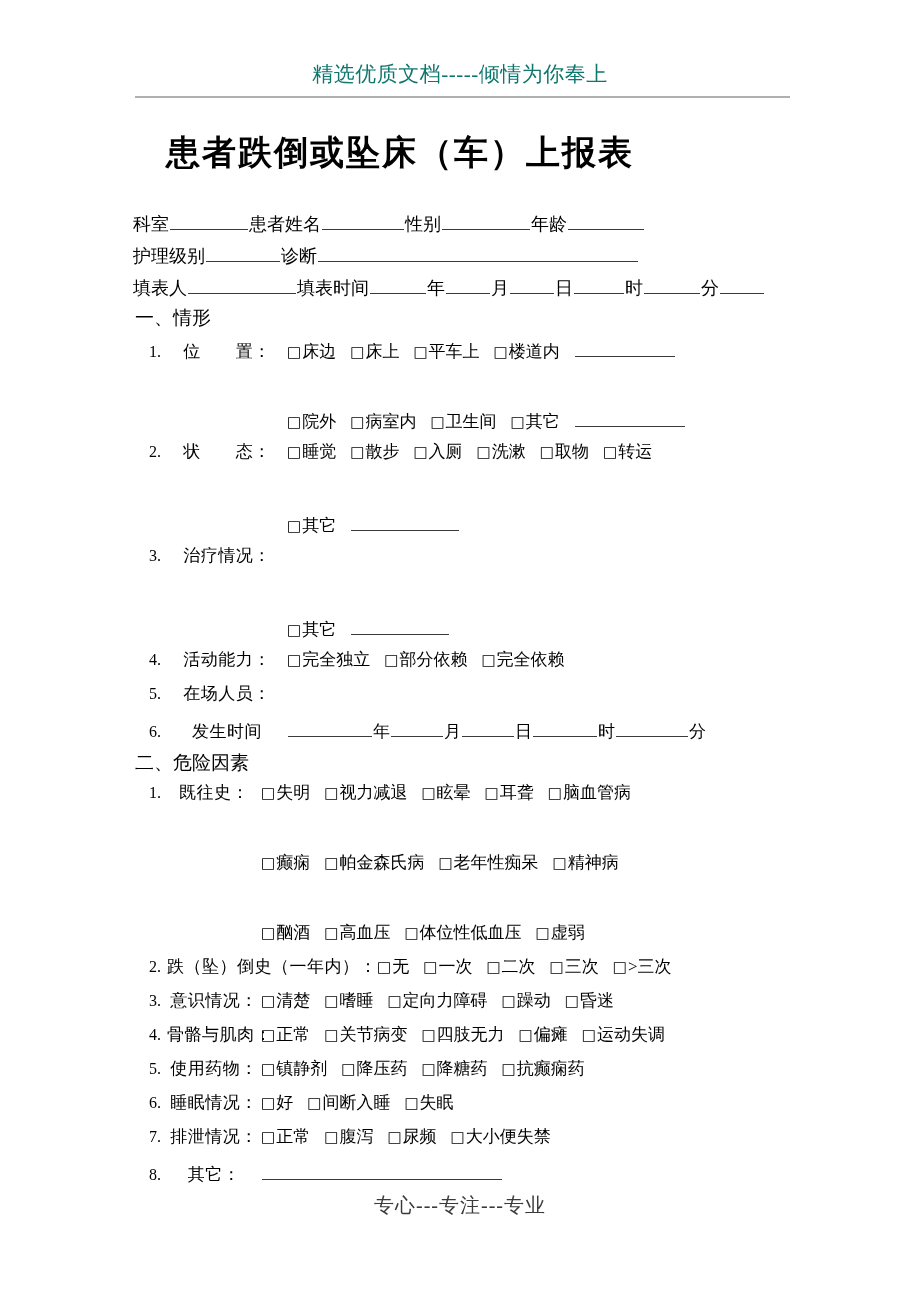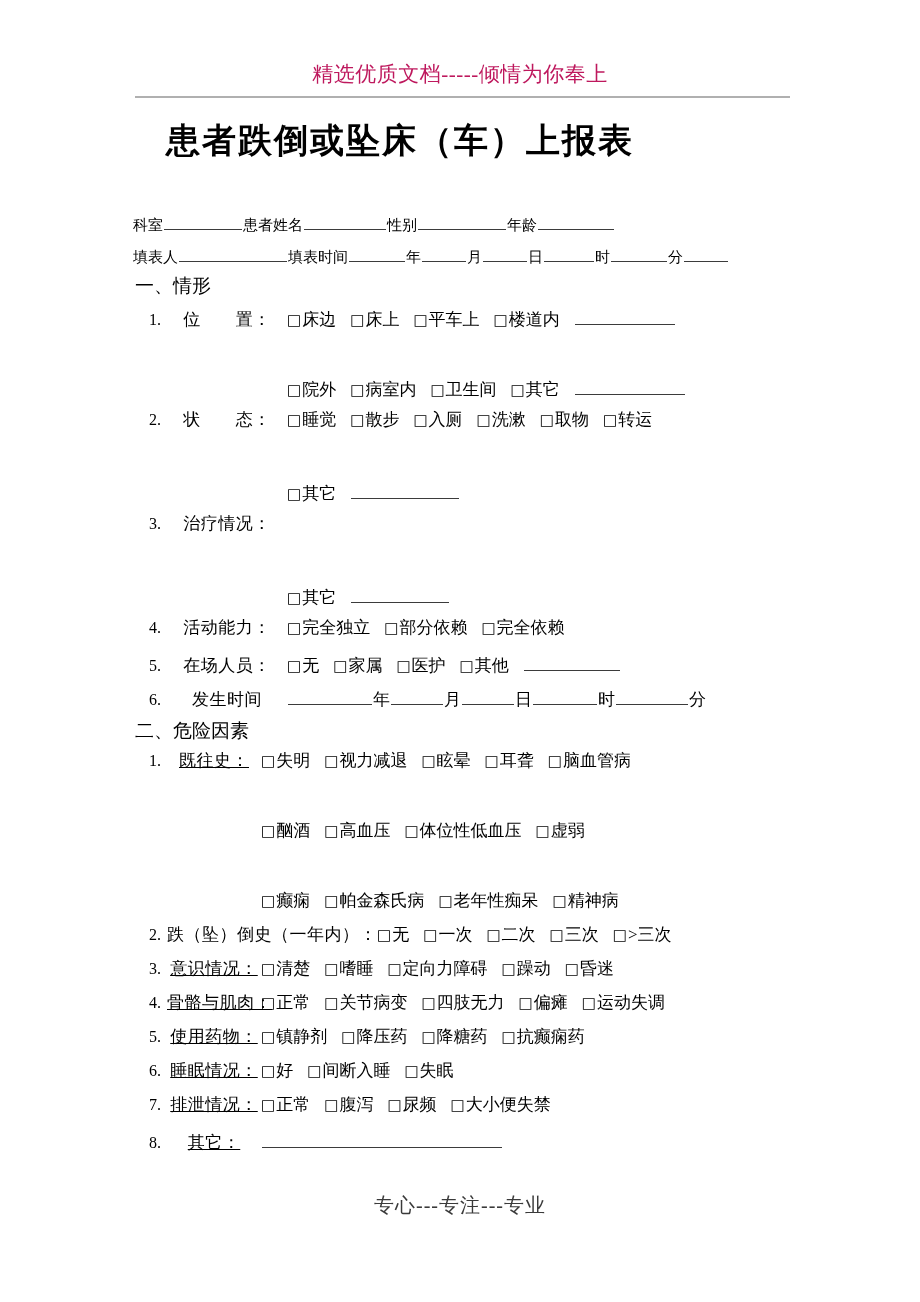--- a/index.html
+++ b/index.html
@@ -25,35 +25,35 @@
 
   
   .doc-header {
     position: absolute;
     top: 60px;
     left: 0;
     width: 920px;
     text-align: center;
     font-size: 21px;
     letter-spacing: 0.5px;
-    color: #be185d;
+    color: #0f766e;
   }
   .header-rule {
     position: absolute;
     top: 96px;
     left: 135px;
     width: 655px;
     height: 2px;
     background: #b0b0b0;
   }
 
   
   .doc-title {
     position: absolute;
-    top: 118px;
+    top: 130px;
     left: 0;
     width: 800px;
     text-align: center;
     font-size: 34px;
     font-weight: bold;
     letter-spacing: 2px;
     font-family: "DejaVu Serif", "Liberation Serif", serif;
   }
 
   
@@ -63,21 +63,21 @@
     left: 133px;
     width: 680px;
     font-size: 17.5px;
     line-height: 1.0;
   }
 
   
   .ident-line {
     height: 32px;
     white-space: nowrap;
-    font-size: 15px;
+    font-size: 18px;
   }
   .ul {
     display: inline-block;
     border-bottom: 1px solid #3b3b3b;
     height: 17px;
     vertical-align: baseline;
     margin: 0 1px;
   }
 
   
@@ -103,21 +103,21 @@
     font-size: 16px;
     font-family: "Liberation Serif", serif;
   }
   .q-label {
     flex: 0 0 auto;
     font-size: 17px;
     letter-spacing: 0.5px;
     text-align: center;
   }
   .q-label.w-wide { width: 120px; }
-  .q-label.w-narrow { width: 94px; text-decoration: underline; }
+  .q-label.w-narrow { width: 94px; }
   .q-label.w-auto { width: auto; }
   .q-opts {
     flex: 1 1 auto;
     font-size: 17px;
     white-space: nowrap;
   }
   .cont-row {
     display: flex;
     align-items: baseline;
     height: 34px;
@@ -154,20 +154,21 @@
 
 <div class="page">
 
   <div class="doc-header">精选优质文档-----倾情为你奉上</div>
   <div class="header-rule"></div>
 
   <div class="doc-title">患者跌倒或坠床（车）上报表</div>
 
   <div class="content" id="content-root">
       <div class="ident-line"><span>科室</span><span class="ul" style="width: 78px;"></span><span>患者姓名</span><span class="ul" style="width: 82px;"></span><span>性别</span><span class="ul" style="width: 88px;"></span><span>年龄</span><span class="ul" style="width: 76px;"></span></div>
+      <div class="ident-line"><span>护理级别</span><span class="ul" style="width: 74px;"></span><span>诊断</span><span class="ul" style="width: 320px;"></span></div>
       <div class="ident-line"><span>填表人</span><span class="ul" style="width: 108px;"></span><span>填表时间</span><span class="ul" style="width: 56px;"></span><span>年</span><span class="ul" style="width: 44px;"></span><span>月</span><span class="ul" style="width: 44px;"></span><span>日</span><span class="ul" style="width: 50px;"></span><span>时</span><span class="ul" style="width: 56px;"></span><span>分</span><span class="ul" style="width: 44px;"></span></div>
       <div class="section-head">一、情形</div>
       <div class="q-row">
         <span class="q-num">1.</span>
         <span class="q-label w-wide">位　　置：</span>
         <span class="q-opts"><span class="opt"><span class="box">□</span><span>床边</span></span><span class="opt"><span class="box">□</span><span>床上</span></span><span class="opt"><span class="box">□</span><span>平车上</span></span><span class="opt"><span class="box">□</span><span>楼道内</span></span><span class="ul" style="width: 100px;"></span></span>
       </div>
       <div class="cont-row">
         <span class="cont-pad-pos"></span>
         <span class="q-opts"><span class="opt"><span class="box">□</span><span>院外</span></span><span class="opt"><span class="box">□</span><span>病室内</span></span><span class="opt"><span class="box">□</span><span>卫生间</span></span><span class="opt"><span class="box">□</span><span>其它</span></span><span class="ul" style="width: 110px;"></span></span>
@@ -190,40 +191,39 @@
         <span class="q-opts"><span class="opt"><span class="box">□</span><span>其它</span></span><span class="ul" style="width: 98px;"></span></span>
       </div>
       <div class="q-row">
         <span class="q-num">4.</span>
         <span class="q-label w-wide">活动能力：</span>
         <span class="q-opts"><span class="opt"><span class="box">□</span><span>完全独立</span></span><span class="opt"><span class="box">□</span><span>部分依赖</span></span><span class="opt"><span class="box">□</span><span>完全依赖</span></span></span>
       </div>
       <div class="q-row">
         <span class="q-num">5.</span>
         <span class="q-label w-wide">在场人员：</span>
-        <span class="q-opts"><span class="opt"><span class="box">□</span><span>无</span></span><span class="opt"><span class="box">□</span><span>家属</span></span><span class="opt"><span class="box">□</span><span>医护</span></span><span class="opt"><span class="box">□</span><span>其他</span></span><span class="ul" style="width: 96px;"></span></span>
       </div>
       <div class="q-row">
         <span class="q-num">6.</span>
         <span class="q-label w-wide">发生时间</span>
         <span class="q-opts"><span class="ul" style="width: 84px;"></span><span>年</span><span class="ul" style="width: 52px;"></span><span>月</span><span class="ul" style="width: 52px;"></span><span>日</span><span class="ul" style="width: 64px;"></span><span>时</span><span class="ul" style="width: 72px;"></span><span>分</span></span>
       </div>
       <div class="section-head">二、危险因素</div>
       <div class="q-row">
         <span class="q-num">1.</span>
         <span class="q-label w-narrow">既往史：</span>
         <span class="q-opts"><span class="opt"><span class="box">□</span><span>失明</span></span><span class="opt"><span class="box">□</span><span>视力减退</span></span><span class="opt"><span class="box">□</span><span>眩晕</span></span><span class="opt"><span class="box">□</span><span>耳聋</span></span><span class="opt"><span class="box">□</span><span>脑血管病</span></span></span>
       </div>
       <div class="cont-row">
         <span class="cont-pad-hist"></span>
+        <span class="q-opts"><span class="opt"><span class="box">□</span><span>癫痫</span></span><span class="opt"><span class="box">□</span><span>帕金森氏病</span></span><span class="opt"><span class="box">□</span><span>老年性痴呆</span></span><span class="opt"><span class="box">□</span><span>精神病</span></span></span>
+      </div>
+      <div class="cont-row">
+        <span class="cont-pad-hist"></span>
         <span class="q-opts"><span class="opt"><span class="box">□</span><span>酗酒</span></span><span class="opt"><span class="box">□</span><span>高血压</span></span><span class="opt"><span class="box">□</span><span>体位性低血压</span></span><span class="opt"><span class="box">□</span><span>虚弱</span></span></span>
-      </div>
-      <div class="cont-row">
-        <span class="cont-pad-hist"></span>
-        <span class="q-opts"><span class="opt"><span class="box">□</span><span>癫痫</span></span><span class="opt"><span class="box">□</span><span>帕金森氏病</span></span><span class="opt"><span class="box">□</span><span>老年性痴呆</span></span><span class="opt"><span class="box">□</span><span>精神病</span></span></span>
       </div>
       <div class="q-row">
         <span class="q-num">2.</span>
         <span class="q-label w-auto">跌（坠）倒史（一年内）：</span>
         <span class="q-opts"><span class="opt"><span class="box">□</span><span>无</span></span><span class="opt"><span class="box">□</span><span>一次</span></span><span class="opt"><span class="box">□</span><span>二次</span></span><span class="opt"><span class="box">□</span><span>三次</span></span><span class="opt"><span class="box">□</span><span>&gt;三次</span></span></span>
       </div>
       <div class="q-row">
         <span class="q-num">3.</span>
         <span class="q-label w-narrow">意识情况：</span>
         <span class="q-opts"><span class="opt"><span class="box">□</span><span>清楚</span></span><span class="opt"><span class="box">□</span><span>嗜睡</span></span><span class="opt"><span class="box">□</span><span>定向力障碍</span></span><span class="opt"><span class="box">□</span><span>躁动</span></span><span class="opt"><span class="box">□</span><span>昏迷</span></span></span>

